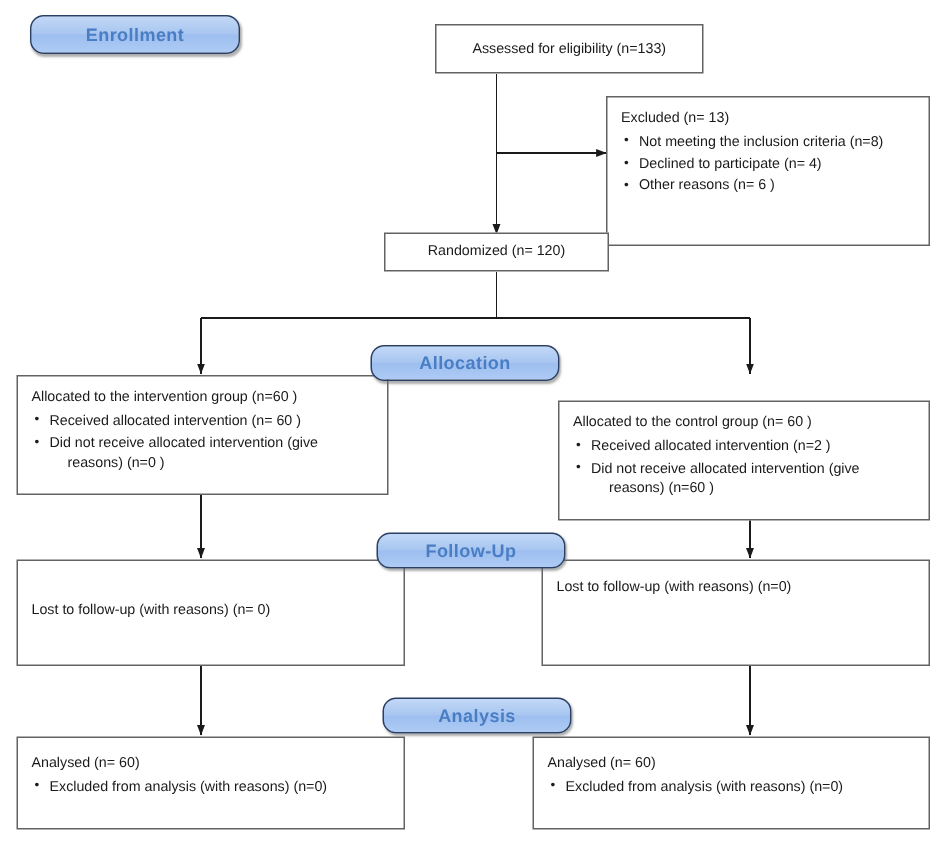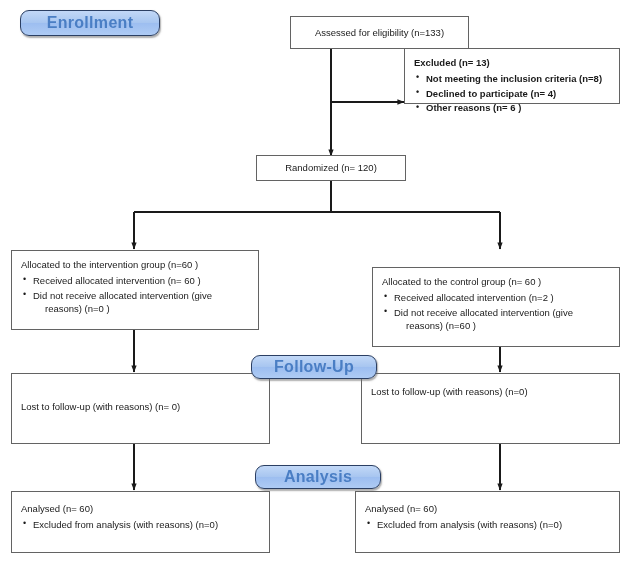--- a/index.html
+++ b/index.html
@@ -84,21 +84,21 @@
     z-index: 3;
     box-sizing: border-box;
     display: flex;
     align-items: center;
     justify-content: center;
     border: 1.2px solid #2b3f63;
     border-radius: 9px;
     background: linear-gradient(to bottom, #c2d8f7 0%, #a8c6f0 48%, #9dbef0 52%, #aecbf4 100%);
     color: #4a7ec4;
     font-weight: bold;
-    font-size: 16px;
+    font-size: 12px;
     letter-spacing: 0.3px;
     box-shadow: 1px 1.5px 1.5px rgba(110,110,110,0.55);
   }
 </style>
 </head>
 <body>
 
 <div id="diagram">
 
   <svg id="connectors" viewBox="0 0 633 564" xmlns="http://www.w3.org/2000/svg">
@@ -126,34 +126,37 @@
 
       <line x1="134" y1="444" x2="134" y2="490" marker-end="url(#arrow)"></line>
       <line x1="500" y1="444" x2="500" y2="490" marker-end="url(#arrow)"></line>
     </g>
   </svg>
 
   <div class="pill" style="left:20px; top:10px; width:140px; height:26px;">
     <span>Enrollment</span>
   </div>
 
+  <div class="pill" style="left:247px; top:230px; width:126px; height:24px;">
+    <span>Allocation</span>
+  </div>
 
   <div class="pill" style="left:255px; top:465px; width:126px; height:24px;">
     <span>Analysis</span>
   </div>
 
   <div class="pill" style="left:251px; top:355px; width:126px; height:24px;">
     <span>Follow-Up</span>
   </div>
 
   <div class="box center" style="left:242px; top:16px; width:179px; height:33px;margin-left:48px;">
     <span class="head">Assessed for eligibility (n=133)</span>
   </div>
 
-  <div class="box" style="left:404px; top:48px; width:216px; height:56px;font-weight:bold;">
+  <div class="box" style="left:404px; top:64px; width:216px; height:100px;">
     <span class="head">Excluded (n= 13)</span>
     <ul>
       <li><span>Not meeting the inclusion criteria (n=8)</span></li>
       <li><span>Declined  to participate  (n= 4)</span></li>
       <li><span>Other reasons (n= 6 )</span></li>
     </ul>
   </div>
 
   <div class="box center" style="left:256px; top:155px; width:150px; height:26px;">
     <span class="head">Randomized (n= 120)</span>

